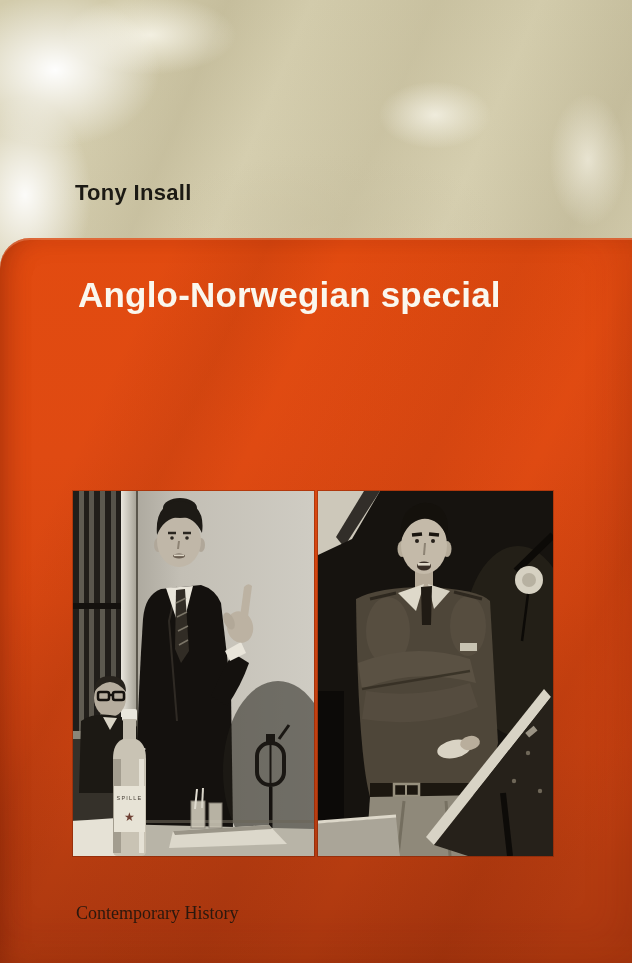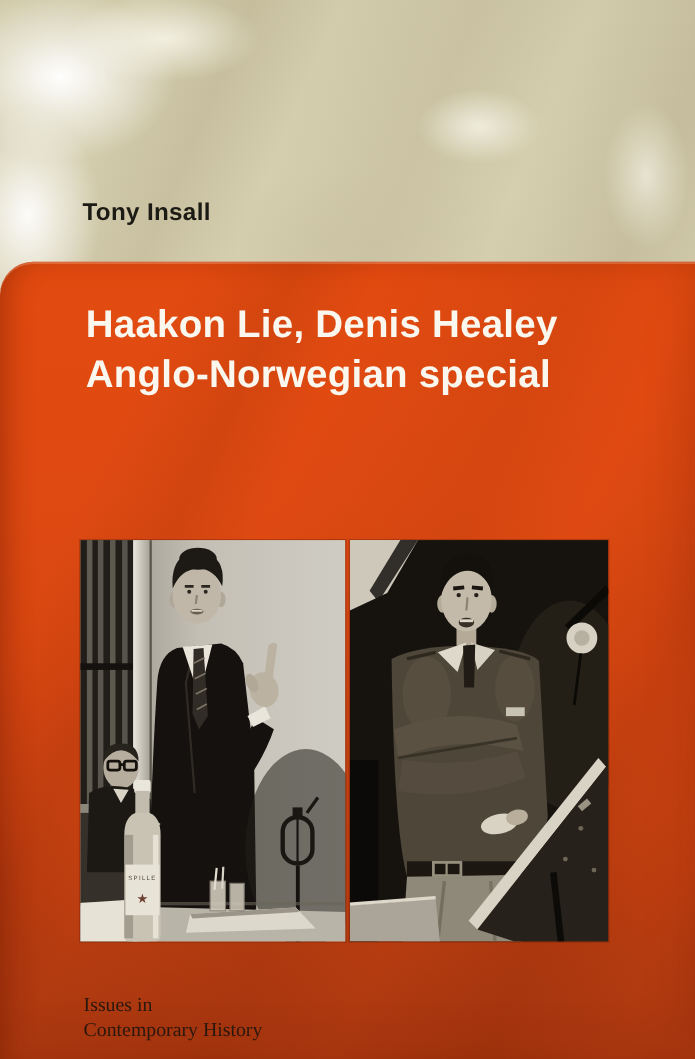--- a/index.html
+++ b/index.html
@@ -71,21 +71,20 @@
 
   <div class="top-bg"></div>
 
   <div class="author">Tony Insall</div>
 
   <div class="panel">
     <div class="panel-streaks"></div>
   </div>
 
   <div class="title">
-    <div>Haakon Lie, Denis Healey</div>
     <div>Anglo-Norwegian special</div>
   </div>
 
   <div class="photo left" role="img" aria-label="Black-and-white photograph of Haakon Lie standing in a dark suit, speaking with raised pointing finger; a seated man with glasses, a labelled mineral-water bottle and a microphone are in the foreground">
     <svg viewBox="0 0 241 365" width="241" height="365" xmlns="http://www.w3.org/2000/svg">
       <defs>
         <linearGradient id="wallGrad" x1="0" y1="0" x2="1" y2="0">
           <stop offset="0" stop-color="#8f8b80"></stop>
           <stop offset="0.45" stop-color="#c3bfb5"></stop>
           <stop offset="1" stop-color="#cfccc3"></stop>
@@ -268,17 +267,16 @@
       </g>
 
       <g>
         <polygon points="0,332 78,326 82,365 0,365" fill="#aaa598"></polygon>
         <line x1="0" y1="331" x2="78" y2="325" stroke="#ddd8ca" stroke-width="3"></line>
       </g>
     </svg>
   </div>
 
   <div class="series">
-    <div>Issues in</div>
     <div>Contemporary History</div>
   </div>
 
 </div>
 
 </body></html>

